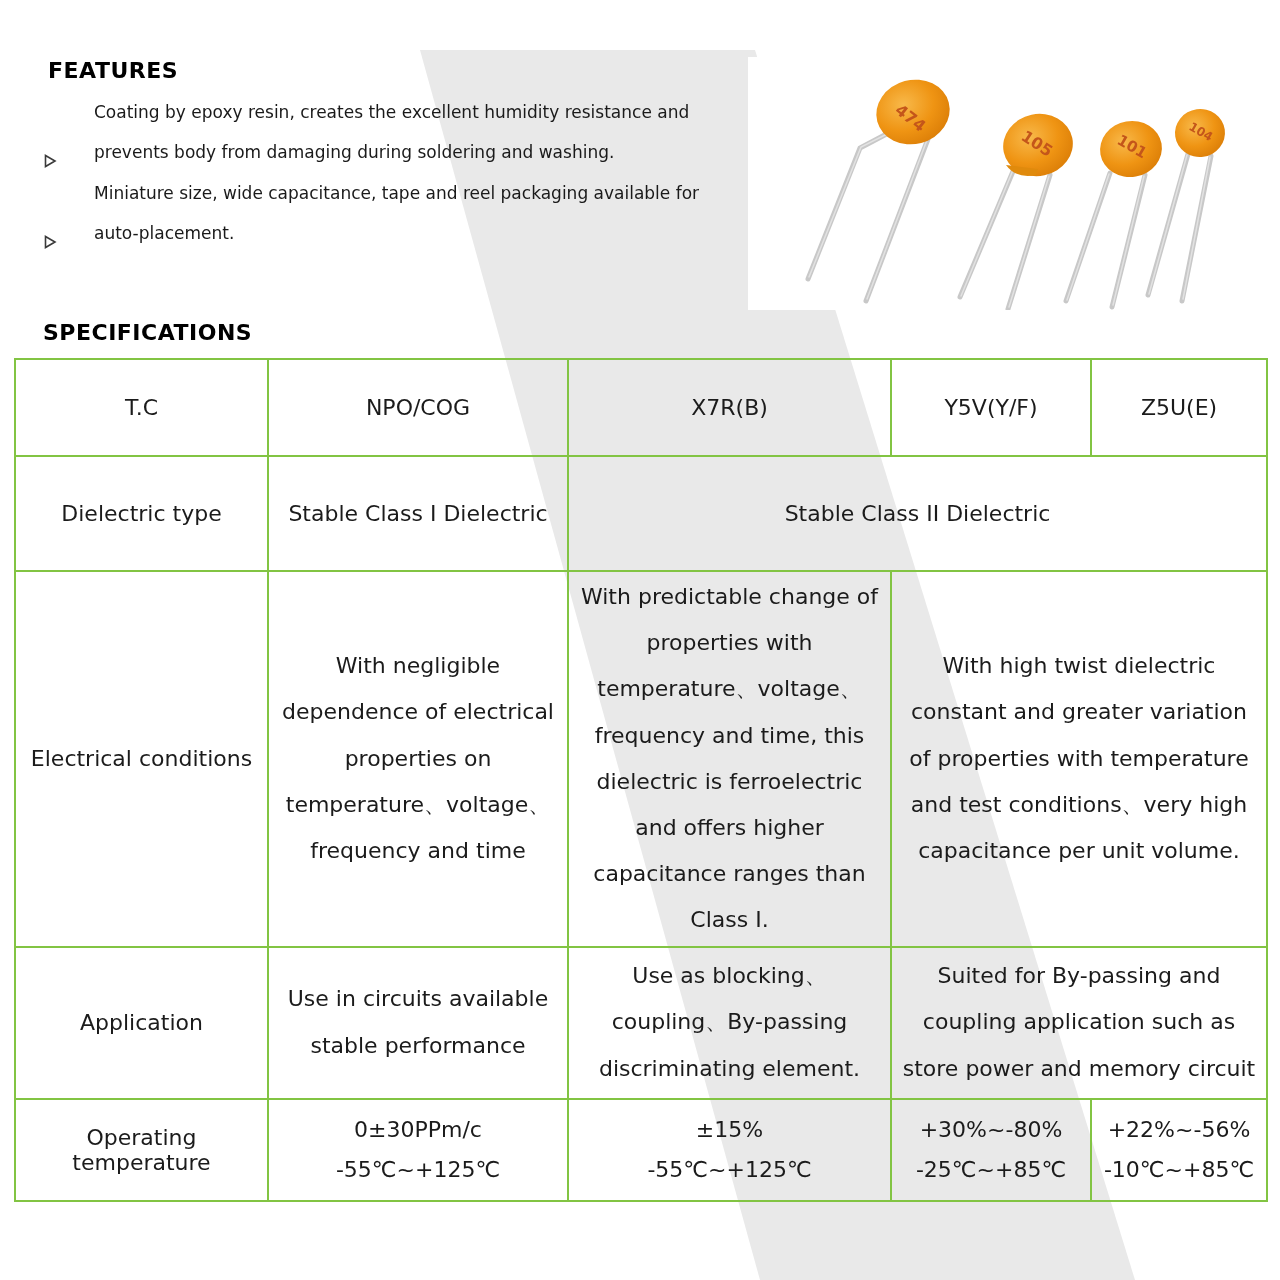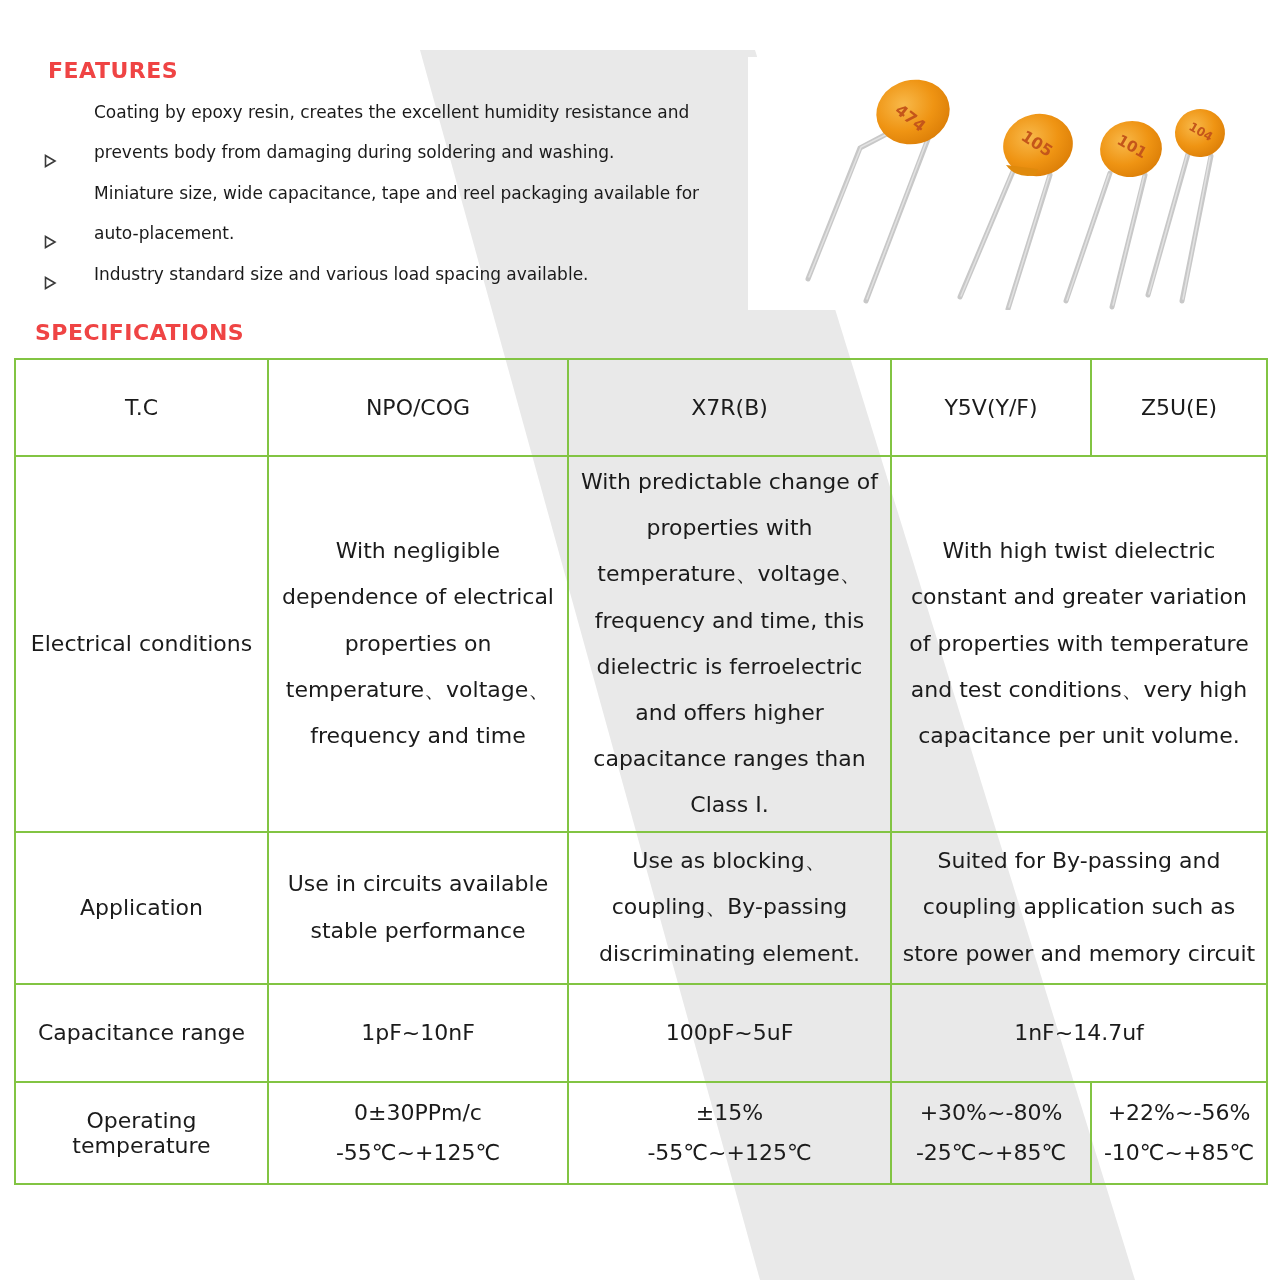--- a/index.html
+++ b/index.html
@@ -3,24 +3,24 @@
 <meta charset="utf-8">
 <style>
   html,body{margin:0;padding:0;background:#ffffff;}
   #page{position:relative;width:1280px;height:1280px;background:#ffffff;overflow:hidden;
         font-family:"DejaVu Sans","Liberation Sans",sans-serif;color:#1e1e1e;}
 
   
   .watermark{position:absolute;left:0;top:0;width:1280px;height:1280px;background:#e9e9e9;
              clip-path:polygon(420px 50px,755px 50px,1135px 1280px,760px 1280px);z-index:0;}
 
-  .section-title{position:absolute;font-size:22px;font-weight:bold;color:#ef4444;
+  .section-title{position:absolute;font-size:22px;font-weight:bold;color:#000000;
                  letter-spacing:0.5px;z-index:3;}
   #features-title{left:48px;top:58px;}
-  #specs-title{left:35px;top:320px;}
+  #specs-title{left:43px;top:320px;}
 
   
   #features-list{position:absolute;left:44px;top:92px;width:690px;z-index:3;
                  list-style:none;margin:0;padding:0;}
   #features-list li{display:flex;align-items:flex-end;margin:0 0 1px 0;}
   #features-list .bullet{flex:0 0 50px;padding-top:13px;}
   #features-list .ftext{font-size:17px;line-height:40px;color:#1a1a1a;}
 
   
   #photo{position:absolute;left:748px;top:57px;width:514px;height:253px;background:#ffffff;z-index:2;}
@@ -57,28 +57,20 @@
       </span>
       <span class="ftext">Coating by epoxy resin, creates the excellent humidity resistance and prevents body from damaging during soldering and washing.</span>
     </li>
     <li>
       <span class="bullet">
         <svg width="13" height="14" viewBox="0 0 13 14">
             <path d="M1.5 1.5 L11 7 L1.5 12.5 Z" fill="none" stroke="#3a3a3a" stroke-width="1.6" stroke-linejoin="miter"></path>
           </svg>
       </span>
       <span class="ftext">Miniature size, wide capacitance, tape and reel packaging available for auto-placement.</span>
-    </li>
-    <li>
-      <span class="bullet">
-        <svg width="13" height="14" viewBox="0 0 13 14">
-            <path d="M1.5 1.5 L11 7 L1.5 12.5 Z" fill="none" stroke="#3a3a3a" stroke-width="1.6" stroke-linejoin="miter"></path>
-          </svg>
-      </span>
-      <span class="ftext">Industry standard size and various load spacing available.</span>
     </li>
   </ul>
 
   <div id="photo">
     <svg width="514" height="253" viewBox="0 0 514 253">
       <defs>
         <radialGradient id="capg" cx="40%" cy="35%" r="75%">
           <stop offset="0%" stop-color="#f8b94a"></stop>
           <stop offset="55%" stop-color="#ef9413"></stop>
           <stop offset="100%" stop-color="#d87a05"></stop>
@@ -134,37 +126,36 @@
         <col style="width:176px">
     </colgroup>
     <tbody>
         <tr class="r0">
       <td>T.C</td>
       <td>NPO/COG</td>
       <td>X7R(B)</td>
       <td>Y5V(Y/F)</td>
       <td>Z5U(E)</td>
     </tr>
+    <tr class="r1">
+      <td>Dielectric type</td>
+      <td>Stable Class I Dielectric</td>
+      <td colspan="3">Stable Class II Dielectric</td>
+    </tr>
     <tr class="r2">
       <td>Electrical conditions</td>
       <td class="multiline">With negligible dependence of electrical properties on temperature、voltage、frequency and time</td>
       <td class="multiline">With predictable change of properties with temperature、voltage、frequency and time, this dielectric is ferroelectric and offers higher capacitance ranges than Class I.</td>
       <td colspan="2" class="multiline">With high twist dielectric constant and greater variation of properties with temperature and test conditions、very high capacitance per unit volume.</td>
     </tr>
     <tr class="r3">
       <td>Application</td>
       <td class="multiline">Use in circuits available stable performance</td>
       <td class="multiline">Use as blocking、coupling、By-passing discriminating element.</td>
       <td colspan="2" class="multiline">Suited for By-passing and coupling application such as store power and memory circuit</td>
-    </tr>
-    <tr class="r4">
-      <td>Capacitance range</td>
-      <td>1pF~10nF</td>
-      <td>100pF~5uF</td>
-      <td colspan="2">1nF~14.7uf</td>
     </tr>
     <tr class="r5">
       <td>Operating temperature</td>
       <td class="twoline">
         <div>0±30PPm/c</div>
         <div>-55℃~+125℃</div>
       </td>
       <td class="twoline">
         <div>±15%</div>
         <div>-55℃~+125℃</div>

